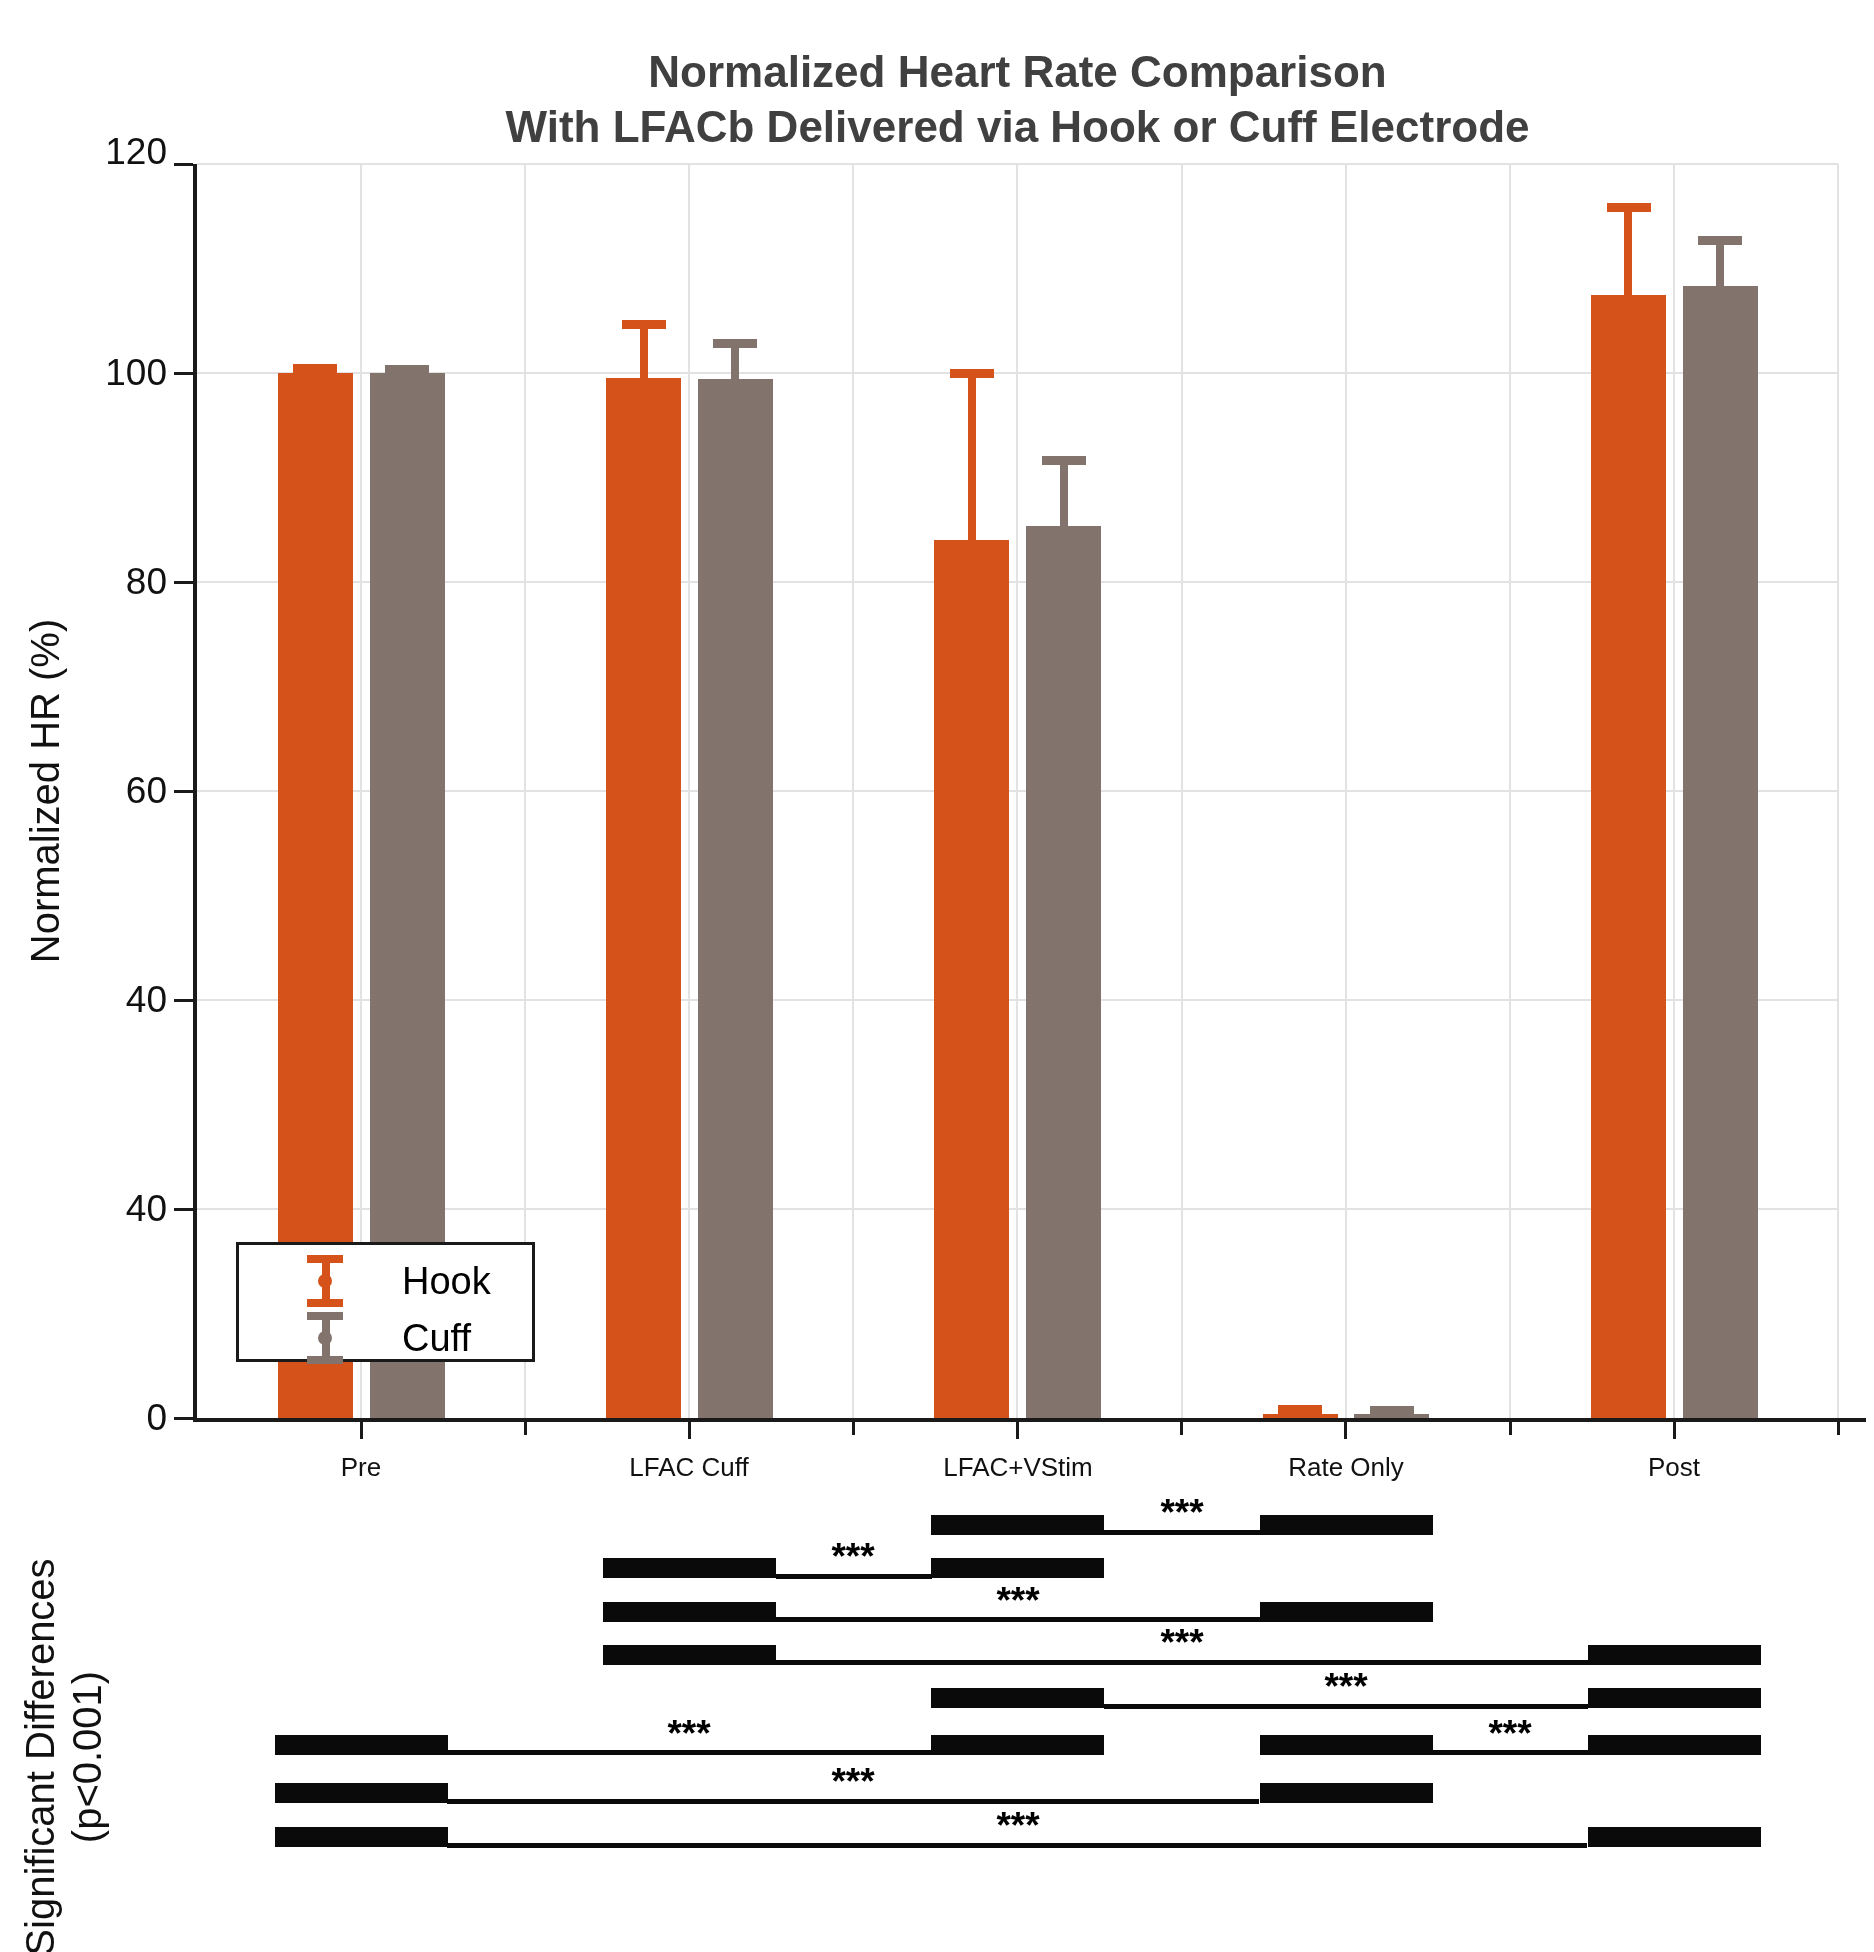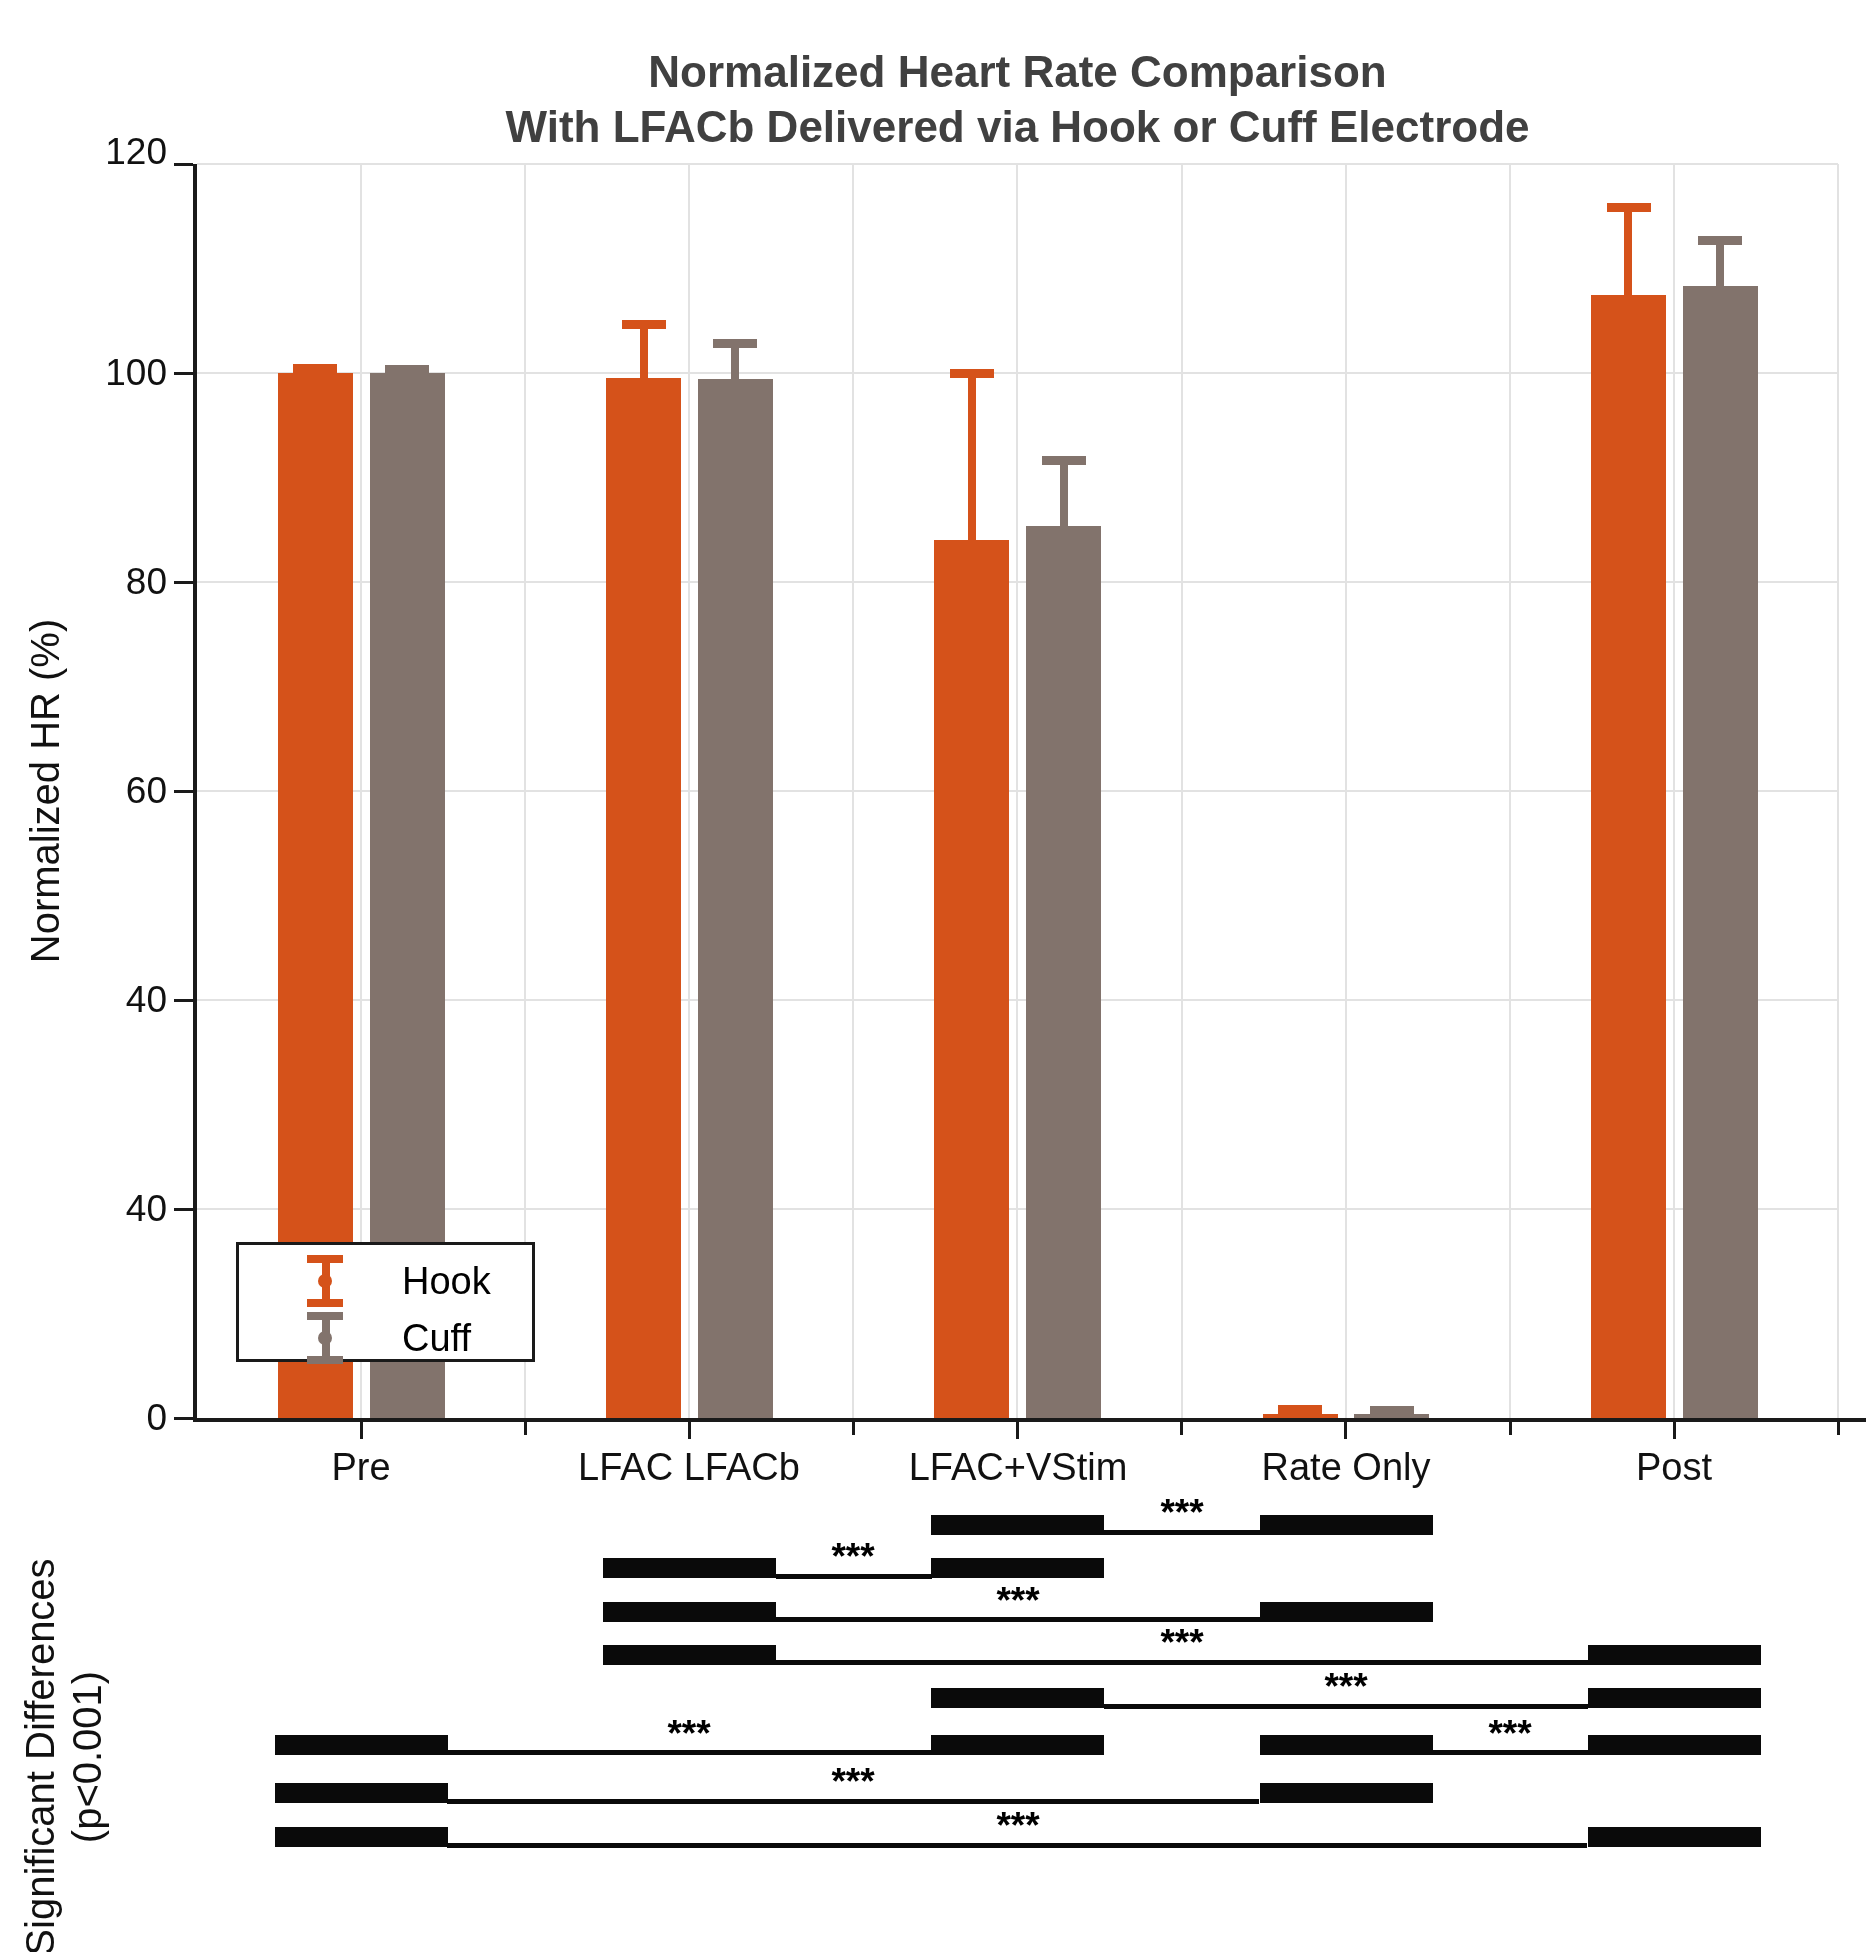--- a/index.html
+++ b/index.html
@@ -17,21 +17,21 @@
     white-space:nowrap;font-size:40px;color:#111;
   }
   .siglabel{
     position:absolute;left:64px;top:1757px;transform:translate(-50%,-50%) rotate(-90deg);
     white-space:nowrap;font-size:40px;line-height:47px;color:#111;text-align:center;
   }
   .ytlab{
     position:absolute;width:132px;text-align:right;font-size:37px;line-height:40px;color:#111;
   }
   .xtlab{
-    position:absolute;text-align:center;font-size:38px;line-height:42px;color:#111;white-space:nowrap;
+    position:absolute;text-align:center;font-size:26px;line-height:42px;color:#111;white-space:nowrap;
     transform:translateX(-50%);
   }
   .legend{
     position:absolute;left:236px;top:1242px;width:299px;height:120px;
     background:#ffffff;border:3.9px solid #1a1a1a;box-sizing:border-box;z-index:30;
   }
   .legend-label{
     position:absolute;left:163px;font-size:38px;line-height:44px;color:#000;white-space:nowrap;
   }
   .sigmark{
@@ -123,21 +123,21 @@
       <div style="position: absolute; left: 524px; top: 1422px; width: 3.1px; height: 12.5px; background: rgb(26, 26, 26); z-index: 10;"></div>
       <div style="position: absolute; left: 688px; top: 1422px; width: 3.1px; height: 17px; background: rgb(26, 26, 26); z-index: 10;"></div>
       <div style="position: absolute; left: 852px; top: 1422px; width: 3.1px; height: 12.5px; background: rgb(26, 26, 26); z-index: 10;"></div>
       <div style="position: absolute; left: 1016px; top: 1422px; width: 3.1px; height: 17px; background: rgb(26, 26, 26); z-index: 10;"></div>
       <div style="position: absolute; left: 1180px; top: 1422px; width: 3.1px; height: 12.5px; background: rgb(26, 26, 26); z-index: 10;"></div>
       <div style="position: absolute; left: 1344px; top: 1422px; width: 3.1px; height: 17px; background: rgb(26, 26, 26); z-index: 10;"></div>
       <div style="position: absolute; left: 1509px; top: 1422px; width: 3.1px; height: 12.5px; background: rgb(26, 26, 26); z-index: 10;"></div>
       <div style="position: absolute; left: 1673px; top: 1422px; width: 3.1px; height: 17px; background: rgb(26, 26, 26); z-index: 10;"></div>
       <div style="position: absolute; left: 1837px; top: 1422px; width: 3.1px; height: 12.5px; background: rgb(26, 26, 26); z-index: 10;"></div>
       <div class="xtlab" style="position: absolute; left: 361px; top: 1446px; z-index: 10;">Pre</div>
-      <div class="xtlab" style="position: absolute; left: 689px; top: 1446px; z-index: 10;">LFAC LFACb</div>
+      <div class="xtlab" style="position: absolute; left: 689px; top: 1446px; z-index: 10;">LFAC Cuff</div>
       <div class="xtlab" style="position: absolute; left: 1018px; top: 1446px; z-index: 10;">LFAC+VStim</div>
       <div class="xtlab" style="position: absolute; left: 1346px; top: 1446px; z-index: 10;">Rate Only</div>
       <div class="xtlab" style="position: absolute; left: 1674px; top: 1446px; z-index: 10;">Post</div>
       <div style="position: absolute; left: 931px; top: 1515px; width: 173px; height: 20px; background: rgb(10, 10, 10); z-index: 8;"></div>
       <div style="position: absolute; left: 1260px; top: 1515px; width: 173px; height: 20px; background: rgb(10, 10, 10); z-index: 8;"></div>
       <div style="position: absolute; left: 1104px; top: 1530px; width: 156px; height: 4.7px; background: rgb(10, 10, 10); z-index: 7;"></div>
       <div class="sigmark" style="position: absolute; left: 1182px; top: 1494px; z-index: 9;">***</div>
       <div style="position: absolute; left: 603px; top: 1558px; width: 173px; height: 20px; background: rgb(10, 10, 10); z-index: 8;"></div>
       <div style="position: absolute; left: 931px; top: 1558px; width: 173px; height: 20px; background: rgb(10, 10, 10); z-index: 8;"></div>
       <div style="position: absolute; left: 776px; top: 1574px; width: 156px; height: 4.7px; background: rgb(10, 10, 10); z-index: 7;"></div>

